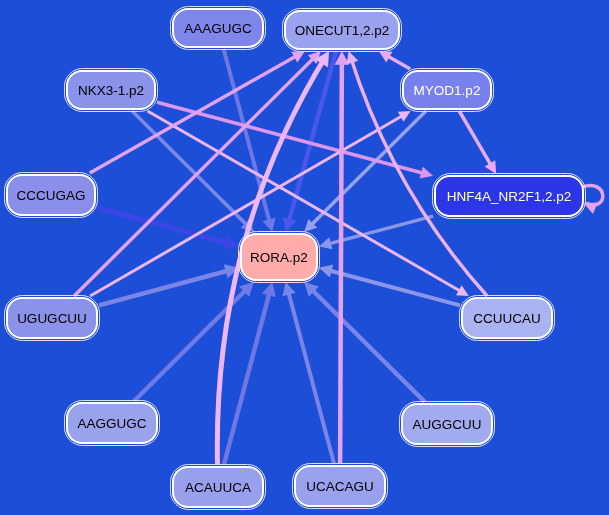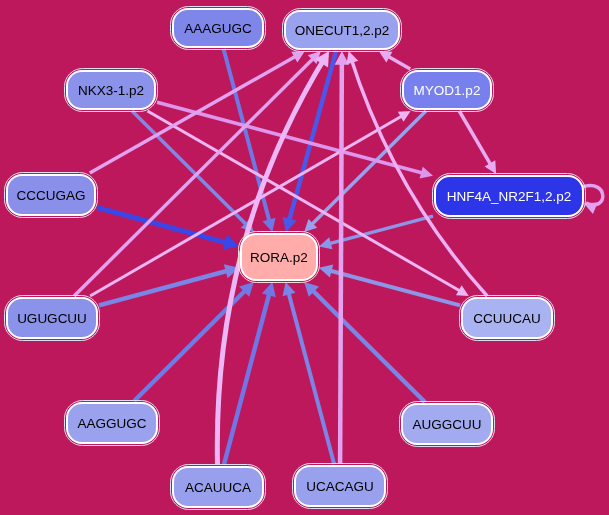--- a/index.html
+++ b/index.html
@@ -1,19 +1,19 @@
 <!DOCTYPE html>
 <html><head>
 <meta charset="utf-8">
 <style>
   html,body{margin:0;padding:0;background:#ffffff;}
   #stage{
     position:relative;
     width:609px;height:515px;
-    background:#be185d;
+    background:#1d4ed8;
     overflow:hidden;
     font-family:"Liberation Sans", sans-serif;
   }
   svg{display:block;}
   .node-label{
     font-family:"Liberation Sans", sans-serif;
     font-size:13.5px;
     pointer-events:none;
   }
 </style>

